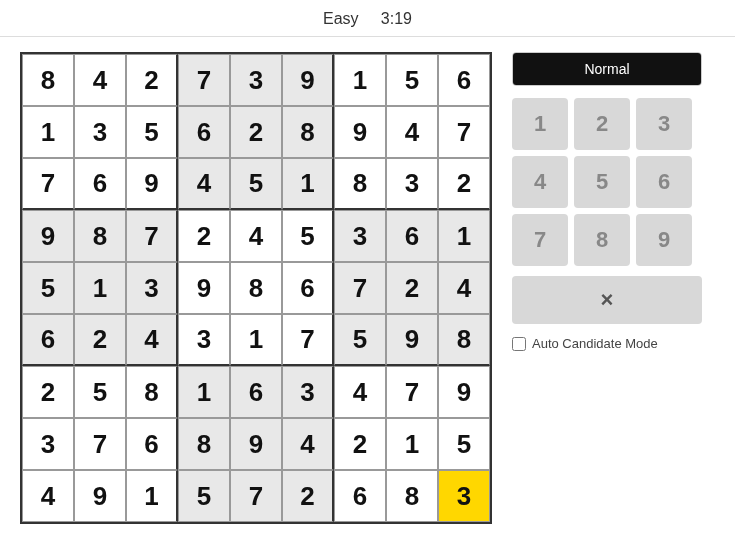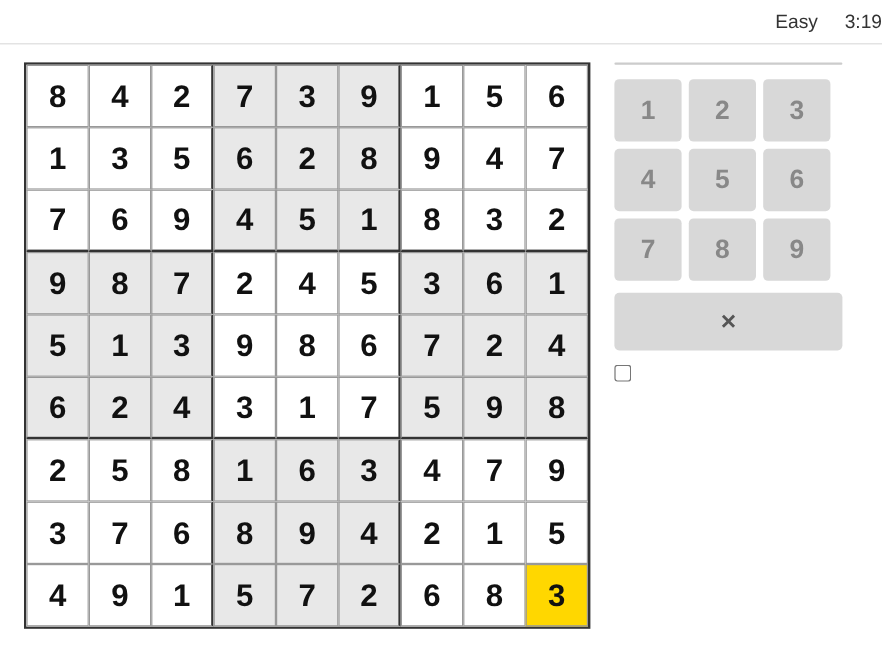--- a/index.html
+++ b/index.html
@@ -6,21 +6,21 @@
     body {
       font-family: Arial, sans-serif;
       background: #fff;
       width: 735px;
       height: 555px;
       overflow: hidden;
     }
 
     
     .header {
-      text-align: right;
+      text-align: center;
       padding: 10px 0 8px;
       font-size: 16px;
       color: #333;
       border-bottom: 1px solid #ddd;
     }
 
     .main-content {
       display: flex;
       padding: 15px 20px;
       gap: 20px;
@@ -224,34 +224,36 @@
       <div class="cell" style="background: rgb(232, 232, 232);">5</div>
       <div class="cell" style="background: rgb(232, 232, 232);">7</div>
       <div class="cell" style="border-right: 2px solid rgb(51, 51, 51); background: rgb(232, 232, 232);">2</div>
       <div class="cell">6</div>
       <div class="cell">8</div>
       <div class="cell" style="background: rgb(255, 215, 0);">3</div>
     </div>
 
   <div class="right-panel">
     <div class="mode-toggle">
+      <div class="mode-btn active">Normal</div>
     </div>
 
     <div class="numpad" id="numpad">
 
     <div class="num-btn">1</div>
         <div class="num-btn">2</div>
         <div class="num-btn">3</div>
         <div class="num-btn">4</div>
         <div class="num-btn">5</div>
         <div class="num-btn">6</div>
         <div class="num-btn">7</div>
         <div class="num-btn">8</div>
         <div class="num-btn">9</div>
       </div>
 
     <button class="clear-btn">×</button>
 
     <div class="auto-candidate">
       <input type="checkbox" style="">
+      <label>Auto Candidate Mode</label>
     </div>
   </div>
 </div>
 
 </body></html>

